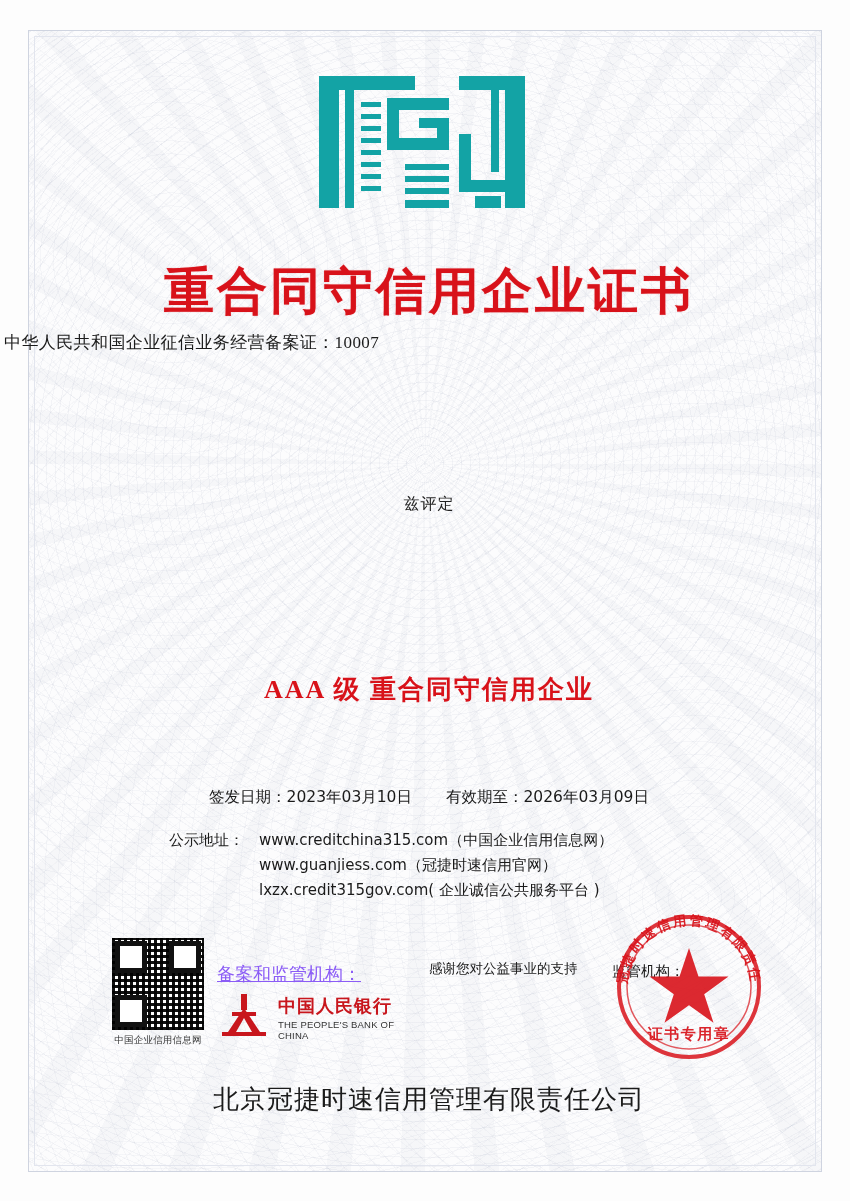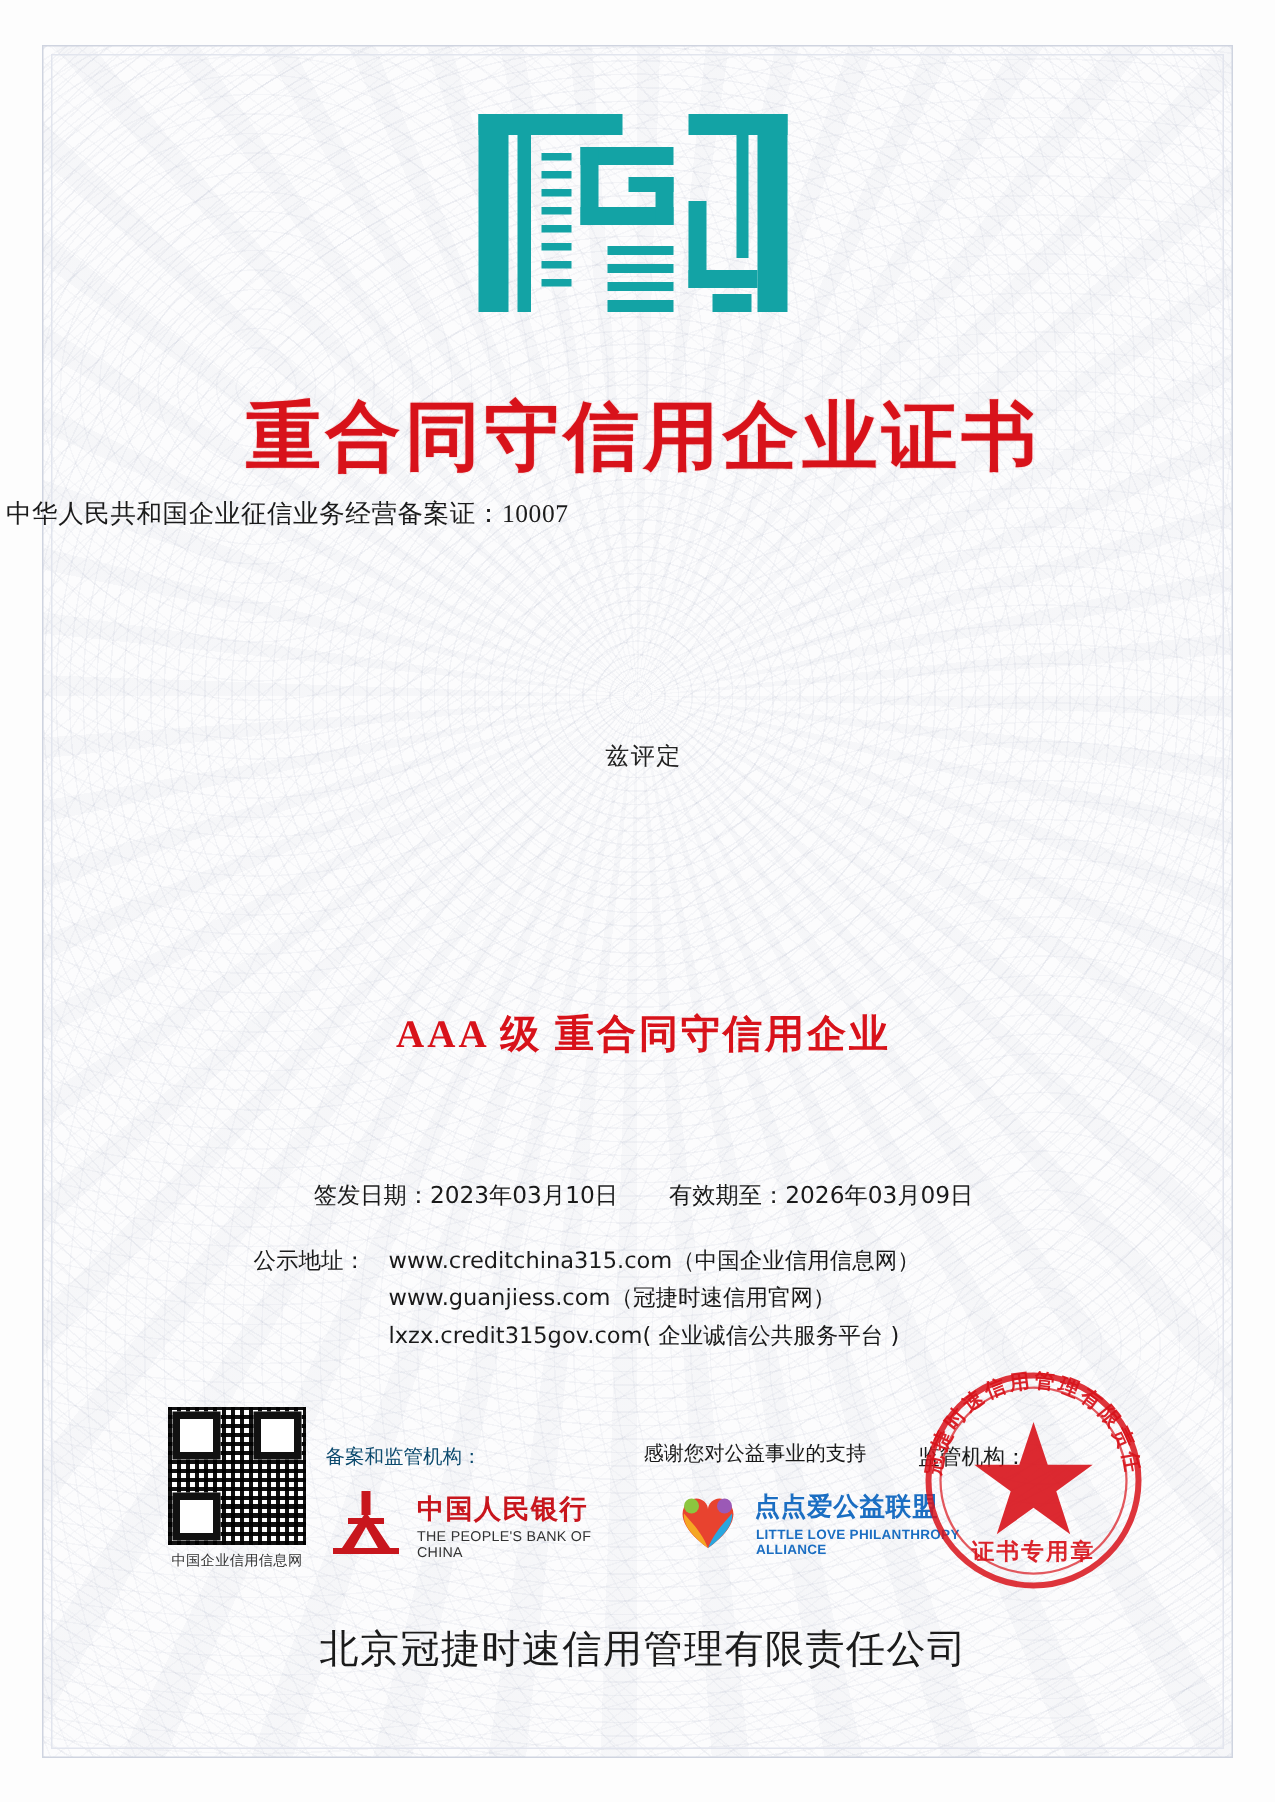--- a/index.html
+++ b/index.html
@@ -220,22 +220,23 @@
     color: #333;
     letter-spacing: 0.2px;
     text-align: center;
   }
 
   .org-label {
     position: absolute;
     left: 213px;
     top: 962px;
     font-family: "DejaVu Sans", "Liberation Sans", sans-serif;
-    font-size: 13px;
-    color: #0c4a6e;
+    font-size: 18px;
+    color: #8b5cf6;
+    text-decoration: underline;
   }
   .thanks-label {
     position: absolute;
     left: 425px;
     top: 960px;
     font-family: "DejaVu Sans", "Liberation Sans", sans-serif;
     font-size: 13.5px;
     color: #1a1a1a;
   }
   .supervisor-label {
@@ -415,31 +416,20 @@
           <rect x="23" y="2" width="6" height="16"></rect>
           <path d="M26 16 L10 40 L18 40 L26 26 L34 40 L42 40 Z"></path>
           <rect x="4" y="40" width="44" height="4"></rect>
           <rect x="14" y="20" width="24" height="4"></rect>
         </g>
       </svg>
       <div class="pbc-text-cn">中国人民银行</div>
       <div class="pbc-text-en">THE PEOPLE'S BANK OF CHINA</div>
     </div>
 
-    <div class="llpa-logo">
-      <svg width="50" height="44" viewBox="0 0 50 44" xmlns="http://www.w3.org/2000/svg" aria-label="LLPA emblem">
-        <path d="M25 40 C8 28 4 16 12 9 C18 4 25 9 25 14 C25 9 32 4 38 9 C46 16 42 28 25 40 Z" fill="#e8432f"></path>
-        <path d="M25 40 C14 32 8 24 9 17 C13 22 20 28 25 40 Z" fill="#f5a623"></path>
-        <path d="M25 40 C36 32 42 24 41 17 C37 22 30 28 25 40 Z" fill="#2aa7df"></path>
-        <circle cx="14" cy="12" r="5" fill="#8cc63f"></circle>
-        <circle cx="36" cy="12" r="5" fill="#9b59b6"></circle>
-      </svg>
-      <div class="llpa-text-cn">点点爱公益联盟</div>
-      <div class="llpa-text-en">LITTLE LOVE PHILANTHROPY ALLIANCE</div>
-    </div>
 
     <div class="seal">
       <svg width="162" height="162" viewBox="0 0 162 162" xmlns="http://www.w3.org/2000/svg" aria-label="official seal">
         <defs>
           <path id="sealArc" d="M 81,81 m -62,0 a 62,62 0 1 1 124,0" fill="none"></path>
           <path id="sealArcTop" d="M 19,81 a 62,62 0 0 1 124,0" fill="none"></path>
         </defs>
         <circle cx="81" cy="81" r="70" fill="none" stroke="#d8121a" stroke-width="4" opacity="0.85"></circle>
         <circle cx="81" cy="81" r="62" fill="none" stroke="#d8121a" stroke-width="1.5" opacity="0.7"></circle>
 

